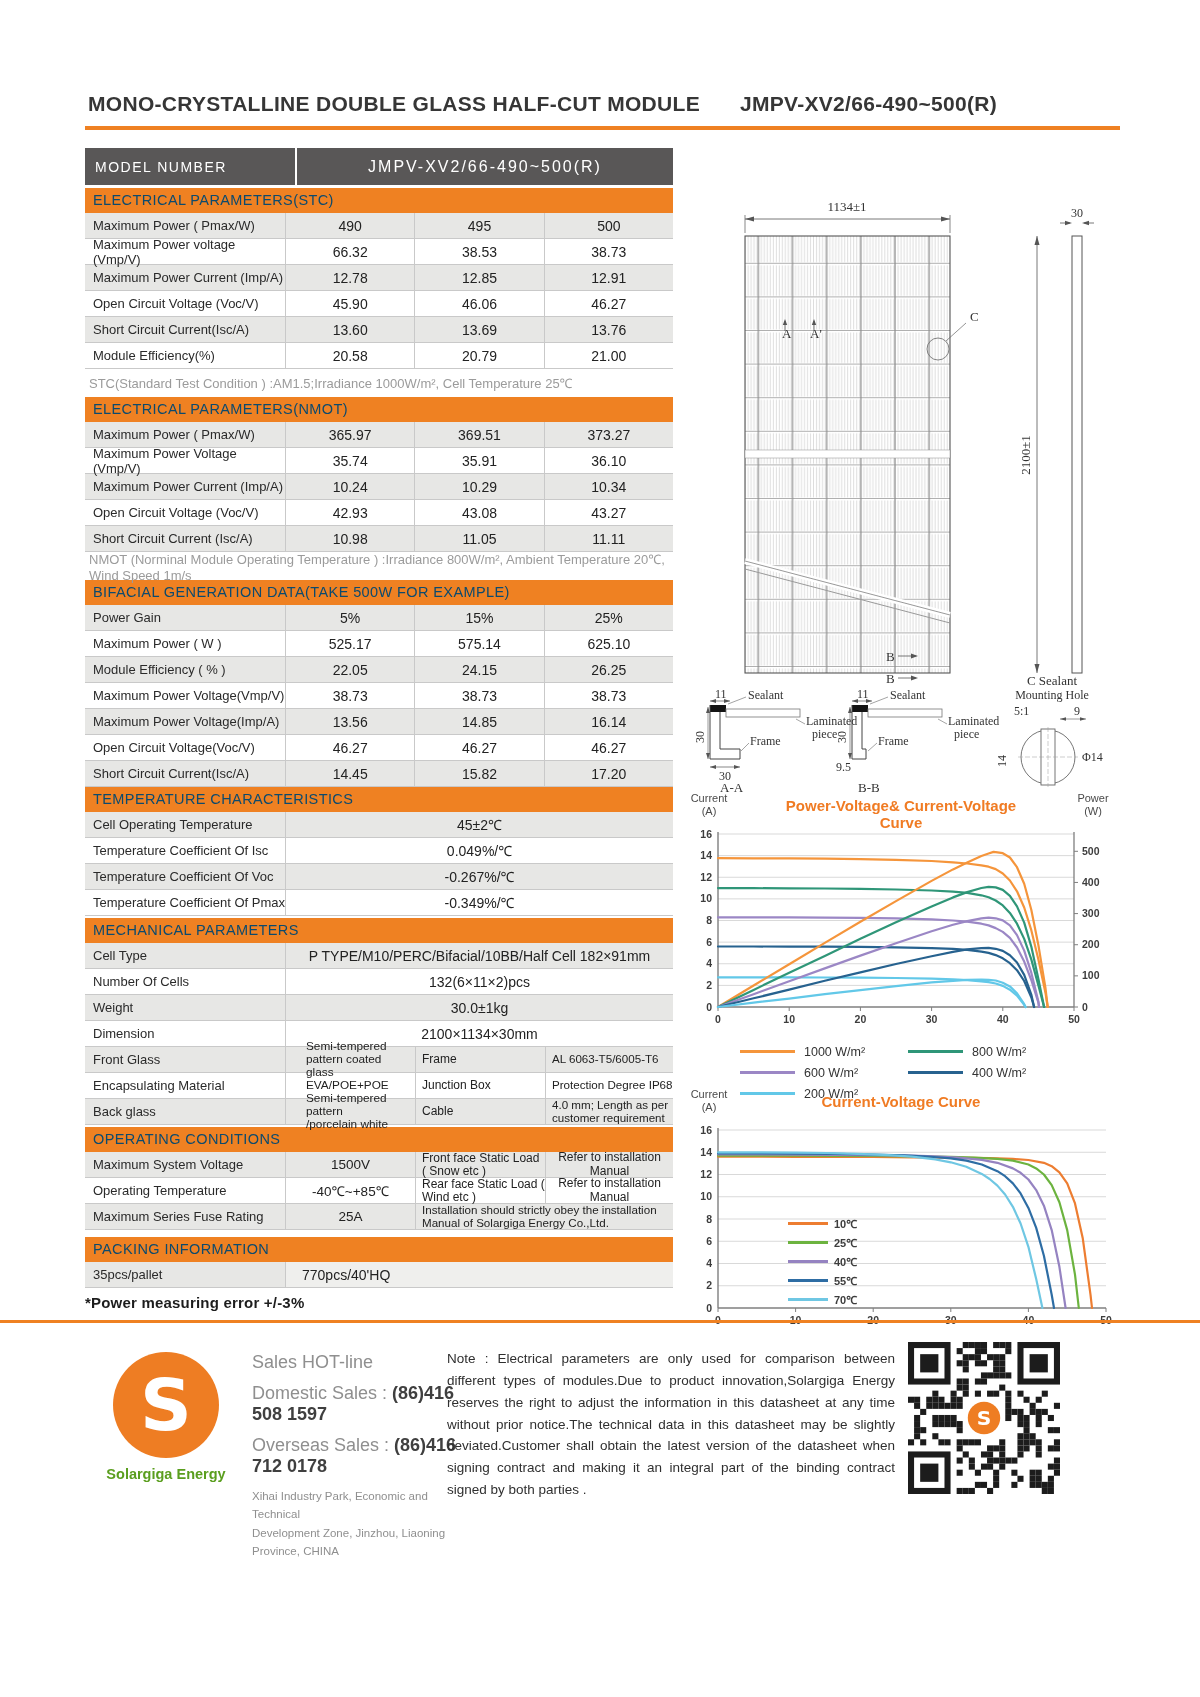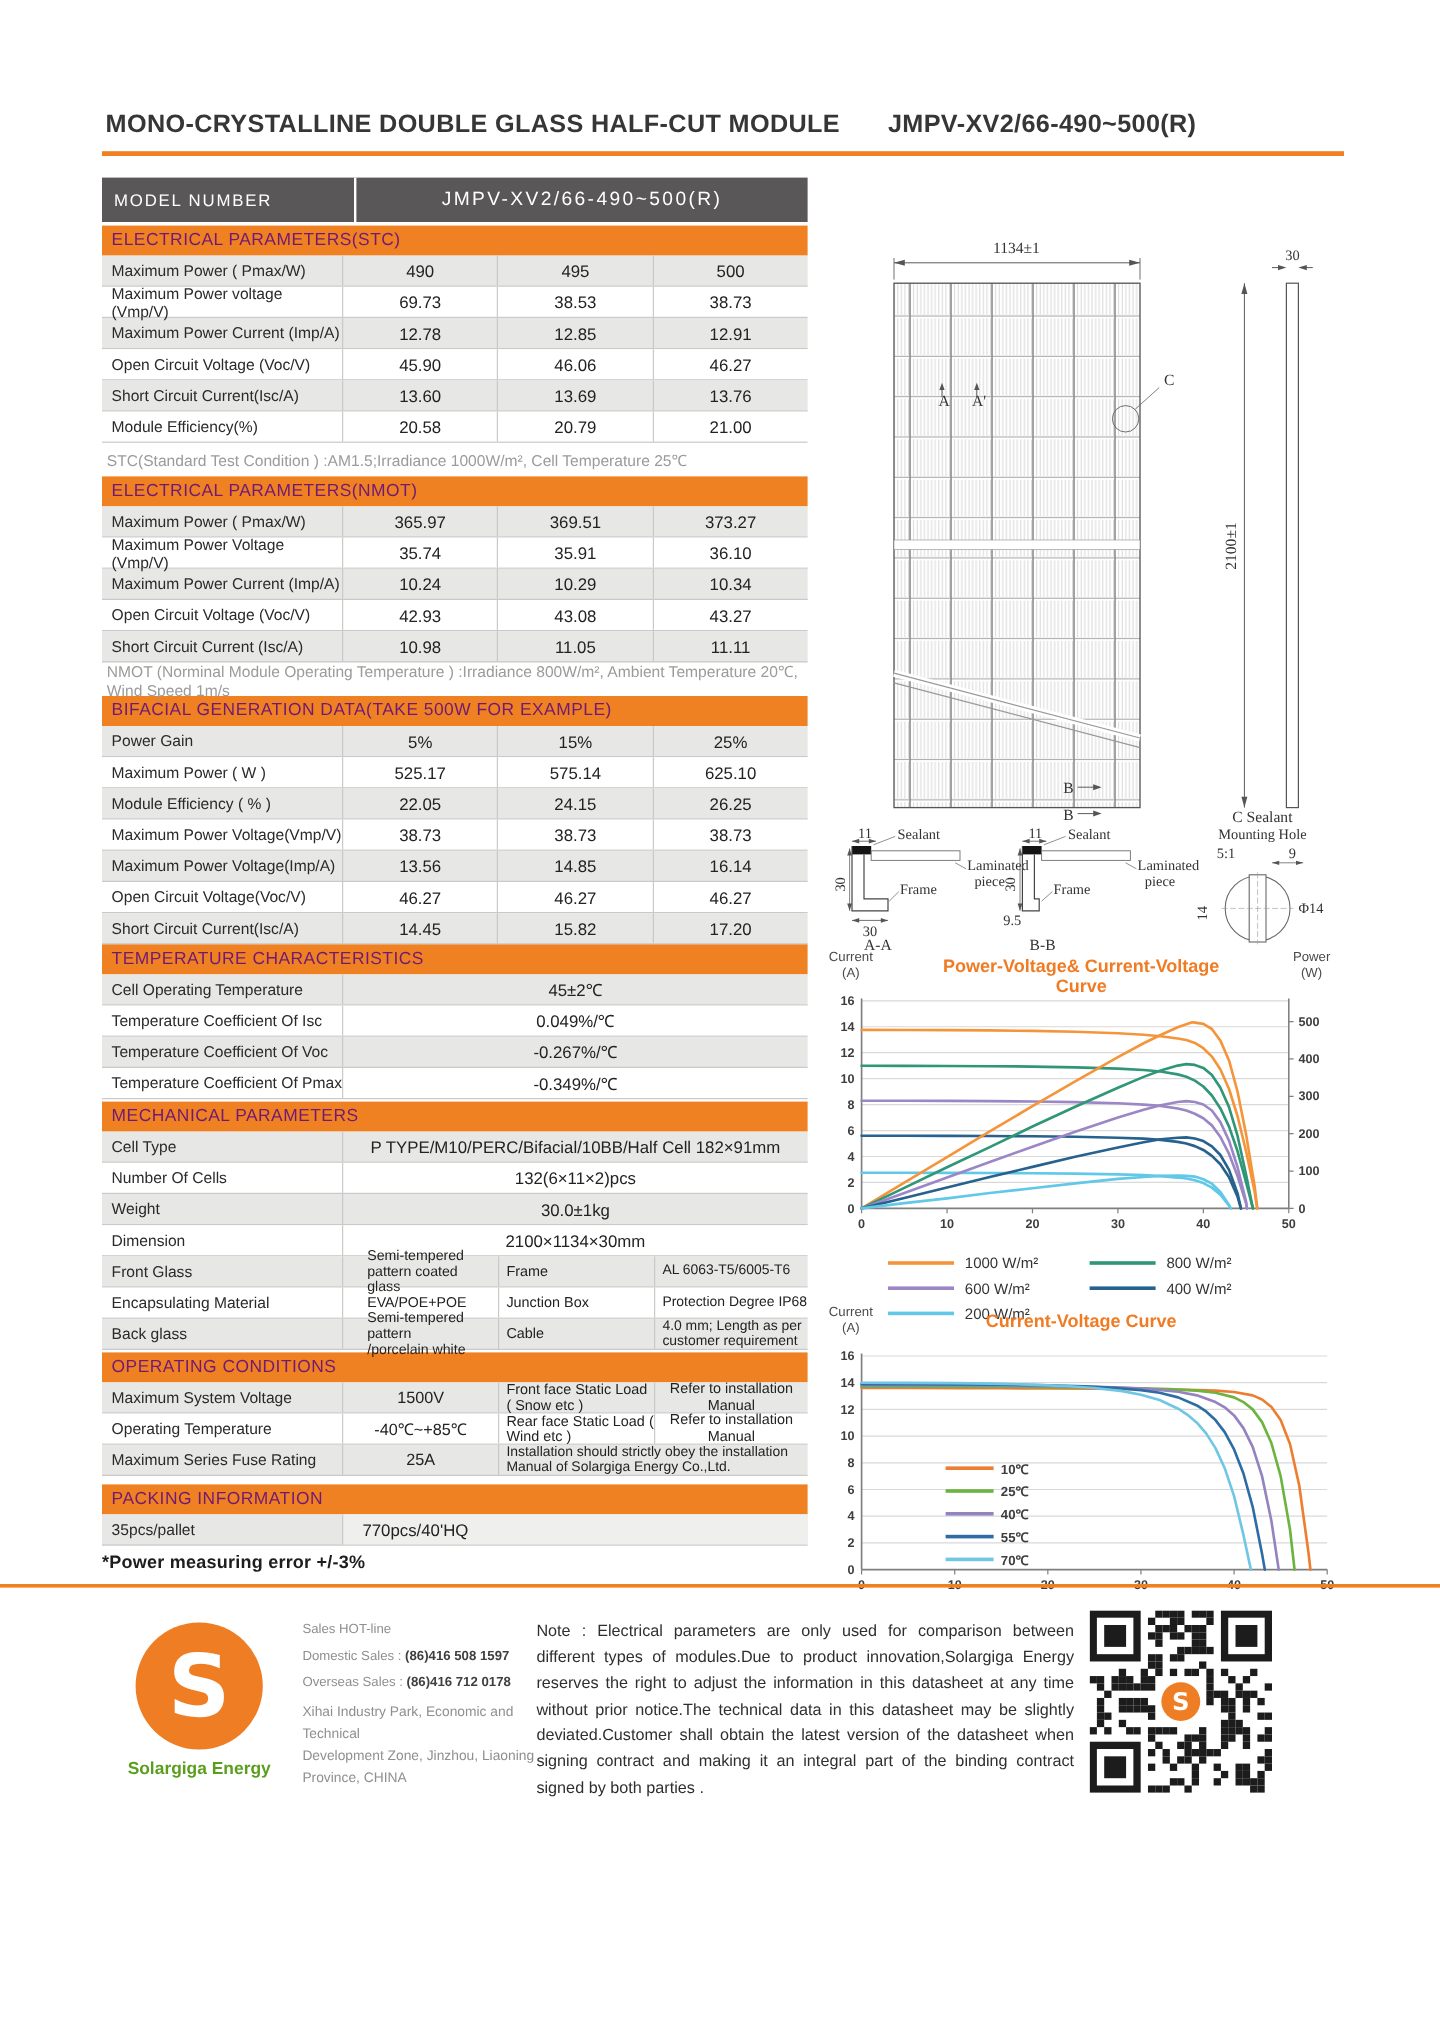--- a/index.html
+++ b/index.html
@@ -6,21 +6,21 @@
   .page{position:relative;width:1200px;height:1697px;background:#fff;font-family:"Liberation Sans",sans-serif;overflow:hidden;}
   
   .title-row{position:absolute;left:88px;top:92px;font-size:21px;font-weight:700;color:#363636;letter-spacing:.3px;white-space:nowrap;}
   .title-model{margin-left:40px;}
   .title-rule{position:absolute;left:85px;top:126px;width:1035px;height:4px;background:#EF8122;}
   
   .left-col{position:absolute;left:85px;top:148px;width:588px;}
   .model-row{display:flex;height:37px;background:#595757;color:#fff;margin-bottom:3px;}
   .model-label{width:200px;display:flex;align-items:center;padding-left:10px;font-size:14px;letter-spacing:1.5px;border-right:2px solid #fff;}
   .model-value{flex:1;display:flex;align-items:center;justify-content:center;font-size:16px;letter-spacing:2px;}
-  .sec-header{height:25px;line-height:25px;background:#EF8122;color:#701a75;font-size:14.5px;padding-left:8px;letter-spacing:.4px;font-weight:400;}
+  .sec-header{height:25px;line-height:25px;background:#EF8122;color:#0c4a6e;font-size:14.5px;padding-left:8px;letter-spacing:.4px;font-weight:400;}
   .t-row{display:flex;height:26px;border-bottom:1px solid #c9c9c9;font-size:14px;color:#222;background:#fff;box-sizing:border-box;}
   .t-row.alt{background:#E7E7E5;}
   .t-label{width:200px;display:flex;align-items:center;padding-left:8px;font-size:13px;color:#2a2a2a;box-sizing:border-box;}
   .t-val{flex:1;display:flex;align-items:center;justify-content:center;border-left:1px solid #c9c9c9;}
   .span3{flex:3;}
   .t-note{font-size:13px;color:#9b9b9b;height:28px;display:flex;align-items:center;padding-left:4px;}
   .mt2{margin-top:2px}.mt7{margin-top:7px}
   .split .v1{width:130px;flex:none;font-size:11.8px;line-height:1.08;display:flex;align-items:center;justify-content:flex-start;padding:0 20px;border-left:1px solid #c9c9c9;box-sizing:border-box;}
   .split .v1c{width:130px;flex:none;font-size:13.5px;display:flex;align-items:center;justify-content:center;border-left:1px solid #c9c9c9;box-sizing:border-box;}
   .split .l2{width:130px;flex:none;font-size:12px;line-height:1.08;display:flex;align-items:center;padding-left:6px;border-left:1px solid #c9c9c9;box-sizing:border-box;}
@@ -47,21 +47,21 @@
   .legend2{position:absolute;left:106px;top:128px;}
   .lg2-item{display:flex;align-items:center;height:19px;}
   .lg2-line{width:40px;height:2.5px;margin-right:6px;}
   .lg2-label{font-size:11px;font-weight:700;color:#3d3d3d;text-align:right;}
   
   .foot-rule{position:absolute;left:0;top:1320px;width:1200px;height:3px;background:#EF8122;}
   .logo{position:absolute;left:96px;top:1352px;width:140px;text-align:center;}
   .logo-circle{width:106px;height:106px;border-radius:50%;background:#EE7D23;color:#fff;font-weight:700;font-size:72px;line-height:106px;margin:0 auto;font-family:"DejaVu Sans",sans-serif;}
   .logo-text{margin-top:8px;color:#5a9e1e;font-weight:700;font-size:14.5px;}
   .contact{position:absolute;left:252px;top:1352px;width:205px;color:#8f8f8f;}
-  .contact .row{margin-bottom:10px;font-size:11px;}
+  .contact .row{margin-bottom:10px;font-size:18px;}
   .contact .num{color:#3f3f3f;font-weight:600;}
   .contact .addr{font-size:11.5px;line-height:1.6;color:#8f8f8f;}
   .note-block{position:absolute;left:447px;top:1348px;width:448px;font-size:13.5px;line-height:1.62;color:#2f2f2f;text-align:justify;}
   .qr{position:absolute;left:908px;top:1342px;}
 </style>
 </head>
 <body>
 
 <div class="page">
 
@@ -78,21 +78,21 @@
 
     <div class="sec-header">ELECTRICAL PARAMETERS(STC)</div>
     <div class="t-row alt">
         <div class="t-label">Maximum Power ( Pmax/W)</div>
         <div class="t-val">490</div>
         <div class="t-val">495</div>
         <div class="t-val">500</div>
       </div>
     <div class="t-row">
         <div class="t-label">Maximum Power voltage (Vmp/V)</div>
-        <div class="t-val">69.73</div>
+        <div class="t-val">66.32</div>
         <div class="t-val">38.53</div>
         <div class="t-val">38.73</div>
       </div>
     <div class="t-row alt">
         <div class="t-label">Maximum Power Current (Imp/A)</div>
         <div class="t-val">12.78</div>
         <div class="t-val">12.85</div>
         <div class="t-val">12.91</div>
       </div>
     <div class="t-row">

